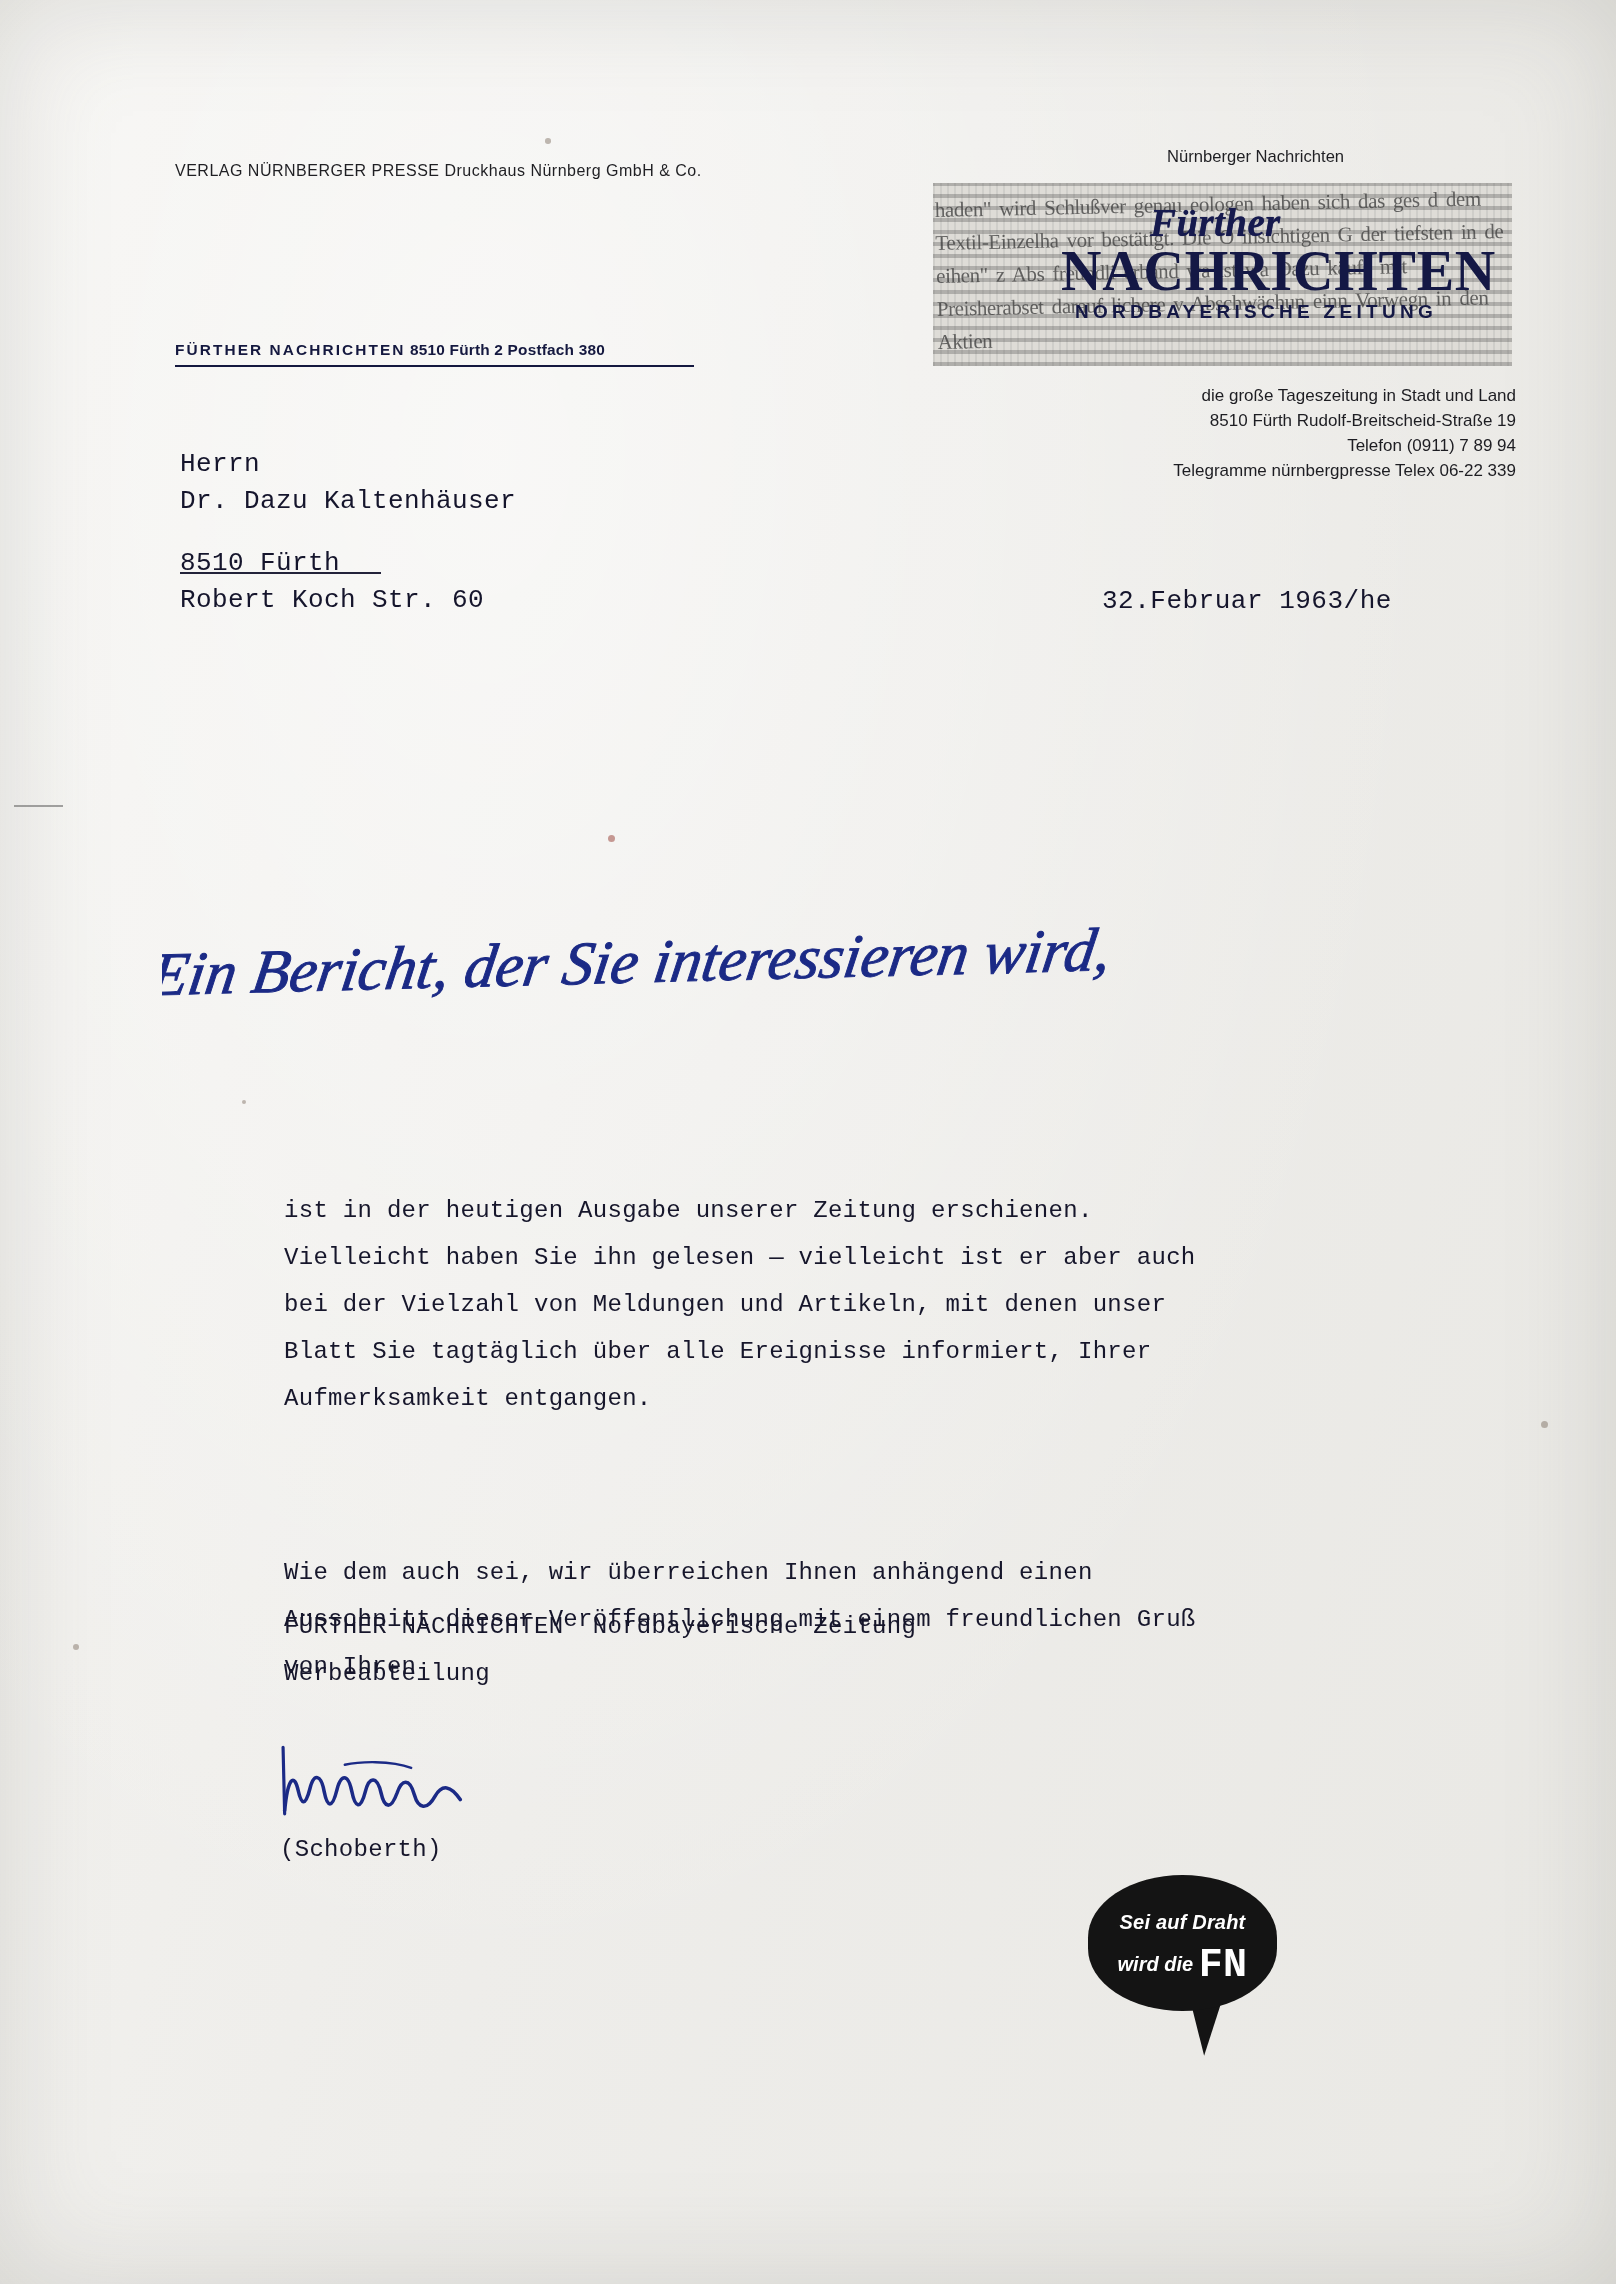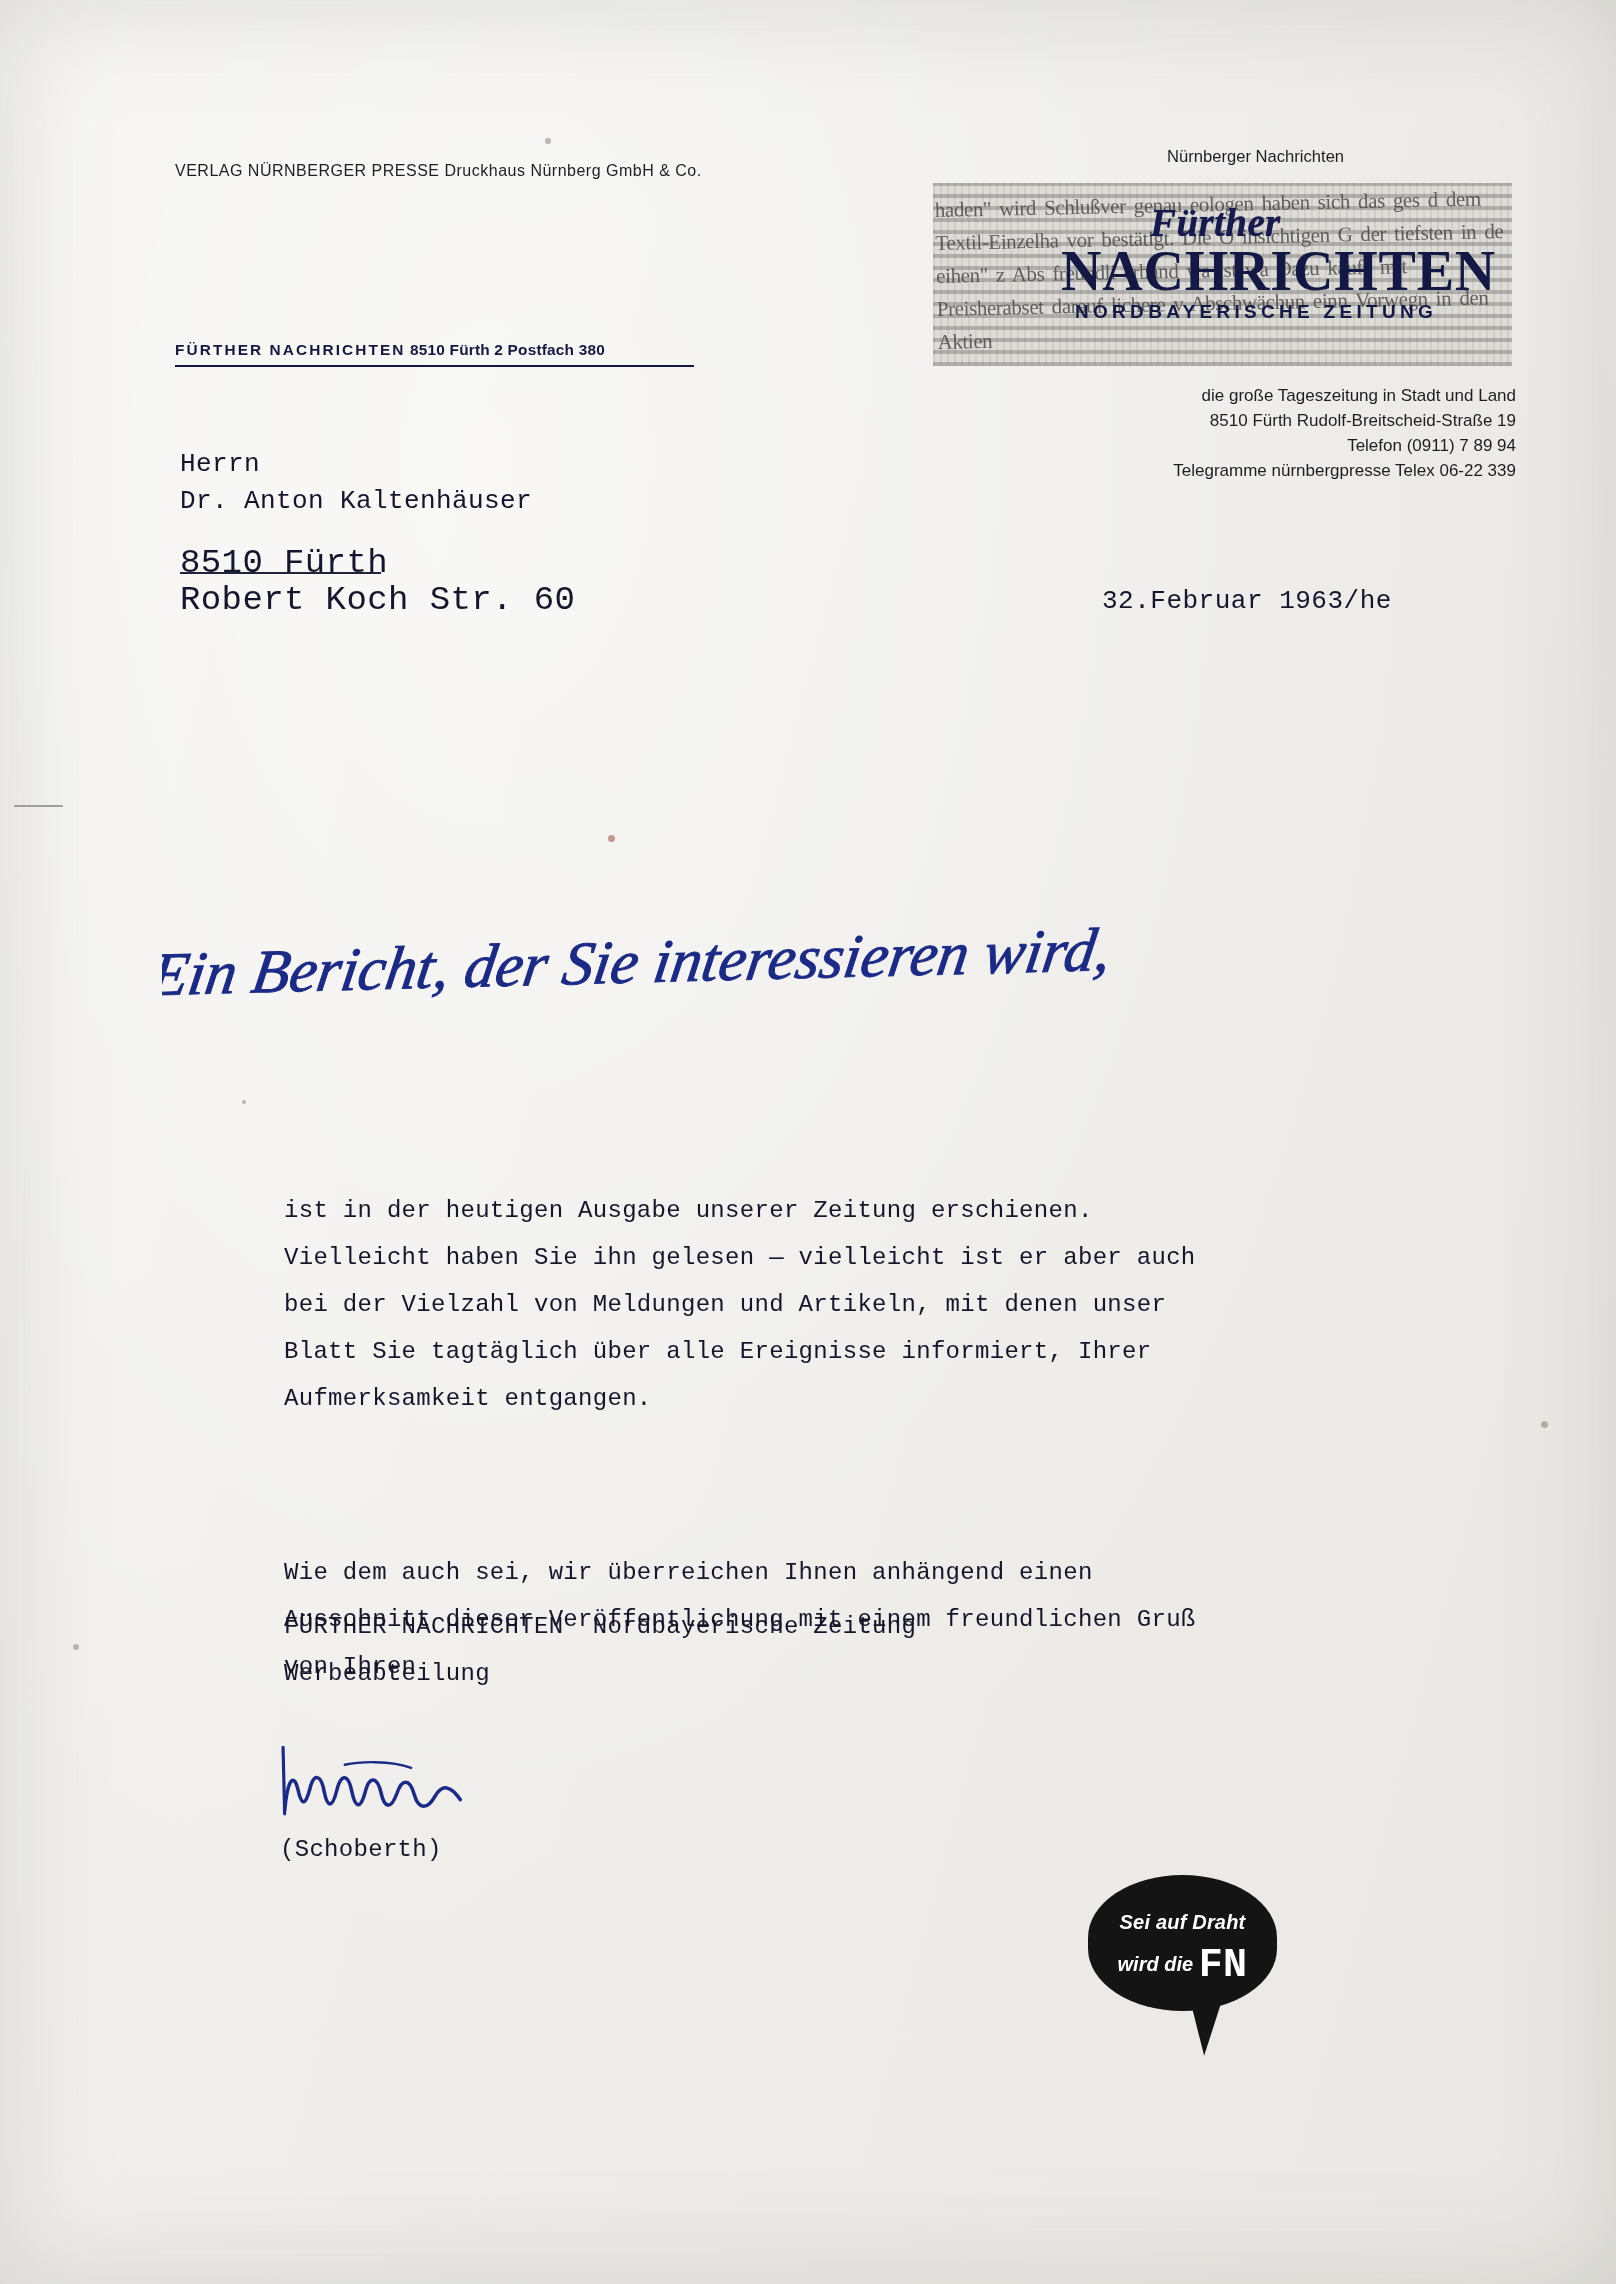--- a/index.html
+++ b/index.html
@@ -167,21 +167,21 @@
     line-height: 37px;
     color: #15152c;
     letter-spacing: 0.4px;
     white-space: pre;
   }
   .addr-city {
     position: absolute;
     left: 180px;
     top: 545px;
     font-family: "Liberation Mono", monospace;
-    font-size: 34px;
+    font-size: 26px;
     line-height: 37px;
     color: #15152c;
     letter-spacing: 0.4px;
     white-space: pre;
   }
   .addr-city-underline {
     position: absolute;
     left: 180px;
     top: 572px;
     width: 201px;
@@ -361,21 +361,21 @@
     <div>die große Tageszeitung in Stadt und Land</div>
     <div>8510 Fürth Rudolf-Breitscheid-Straße 19</div>
     <div>Telefon (0911) 7 89 94</div>
     <div>Telegramme nürnbergpresse  Telex 06-22 339</div>
   </div>
 
   <div class="return-addr"><span class="sp">FÜRTHER NACHRICHTEN</span><span> 8510 Fürth 2 Postfach 380</span></div>
   <div class="return-addr-underline"></div>
 
   <div class="addressee"><span>Herrn</span>
-<span>Dr. Anton Kaltenhäuser</span></div>
+<span>Dr. Dazu Kaltenhäuser</span></div>
 
   <div class="addr-city"><span>8510 Fürth</span>
 <span>Robert Koch Str. 60</span></div>
   <div class="addr-city-underline"></div>
 
   <div class="date-line">32.Februar 1963/he</div>
 
   <div class="fold-mark"></div>
 
   <div class="handwriting">

